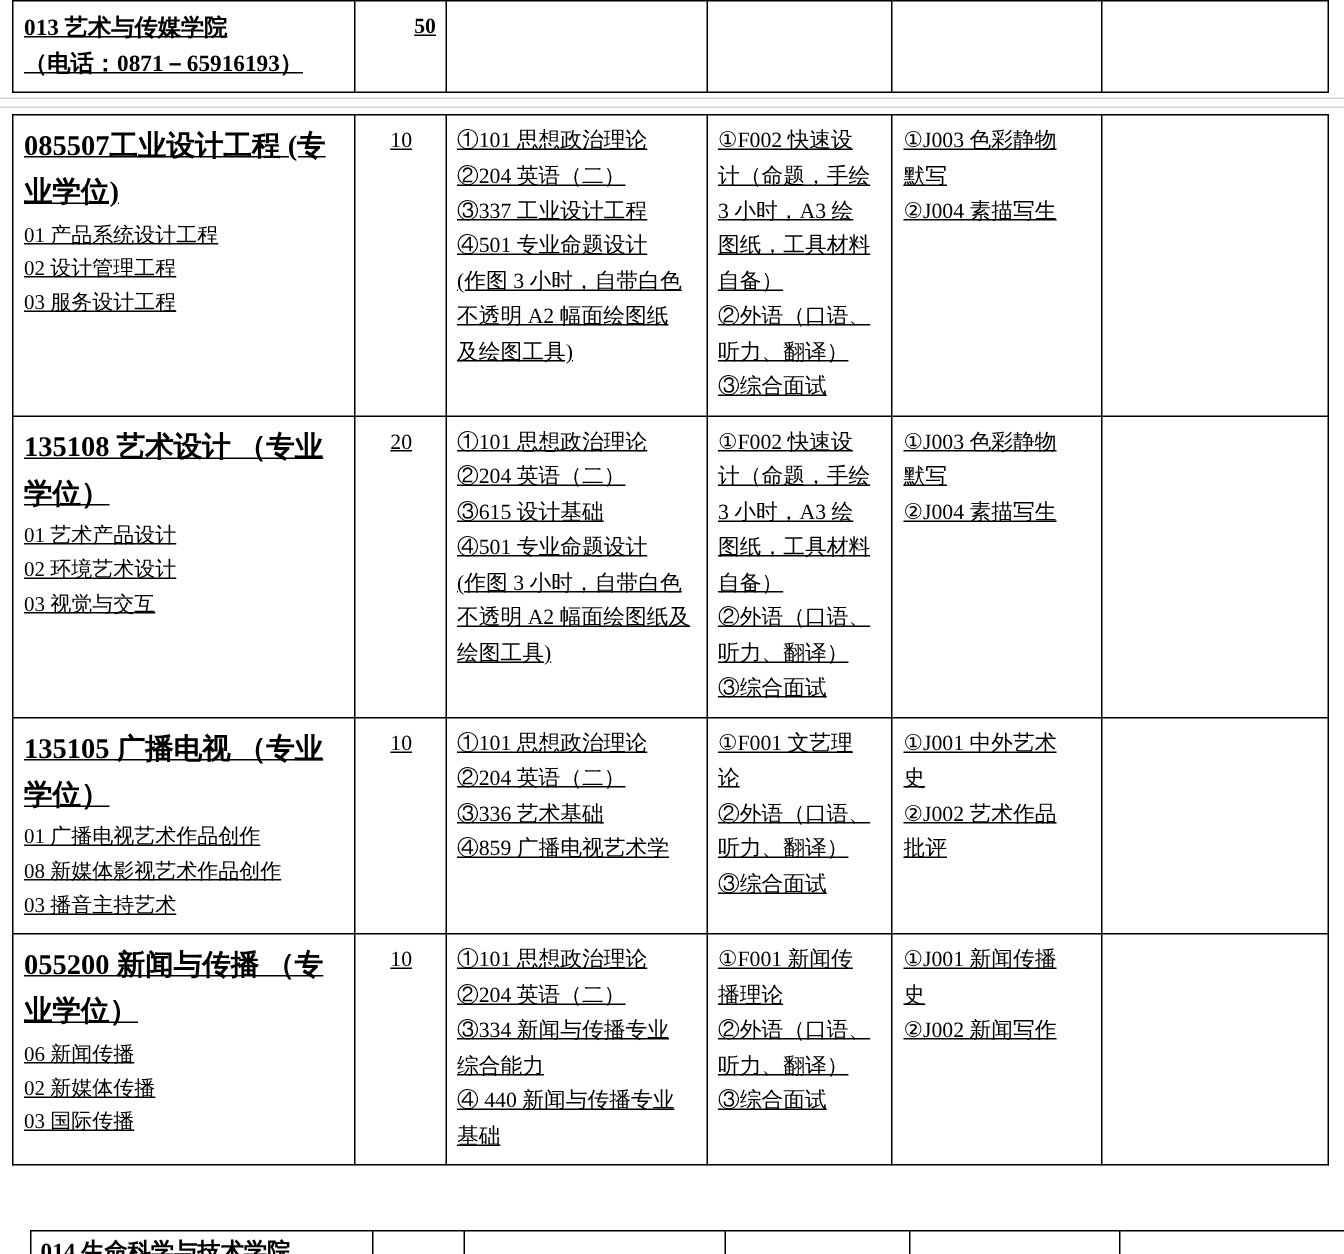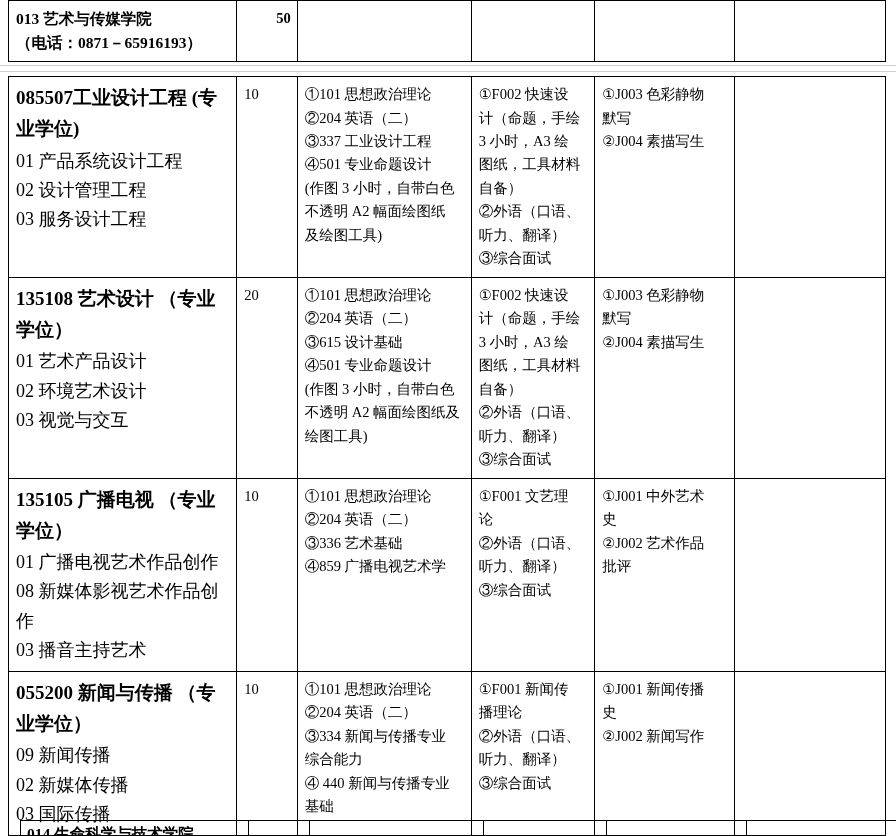--- a/index.html
+++ b/index.html
@@ -18,20 +18,21 @@
     position: relative;
     width: 896px;
     height: 836px;
     background: #fff;
   }
   table.doc-table {
     border-collapse: collapse;
     table-layout: fixed;
     width: 878px;
     margin-left: 8px;
+    text-decoration: underline;
   }
   table.doc-table td {
     border: 1px solid #000;
     vertical-align: top;
     padding: 6px 6px 6px 7px;
     font-size: 14.5px;
     line-height: 1.62;
   }
   .c0 { width: 227px; }
   .c1 { width: 60px; }
@@ -51,31 +52,32 @@
     line-height: 1.55;
     white-space: nowrap;
   }
   .num-cell {
     text-align: right;
     vertical-align: middle;
     font-weight: bold;
     font-size: 16px;
   }
   .cnt-cell {
+    text-align: center;
     vertical-align: middle;
     font-size: 15px;
   }
   .prog-title {
     font-weight: bold;
     font-size: 19px;
     margin-bottom: 2px;
     letter-spacing: 0px;
   }
   .prog-dirs div {
-    font-size: 18px;
+    font-size: 14px;
     line-height: 1.62;
   }
   .name-cell {
     vertical-align: middle;
   }
   .lines div {
     white-space: normal;
   }
   .gap {
     height: 14px;
@@ -267,21 +269,21 @@
           <div>②J002  艺术作品</div>
           <div>批评</div>
         </td>
         <td></td>
       </tr>
 
       <tr>
         <td class="name-cell">
           <div class="prog-title">055200 新闻与传播 （专业学位）</div>
           <div class="prog-dirs">
-            <div>09 新闻传播</div>
+            <div>06 新闻传播</div>
             <div>02 新媒体传播</div>
             <div>03 国际传播</div>
           </div>
         </td>
         <td class="cnt-cell">10</td>
         <td class="lines">
           <div>①101 思想政治理论</div>
           <div>②204 英语（二）</div>
           <div>③334 新闻与传播专业</div>
           <div>综合能力</div>

